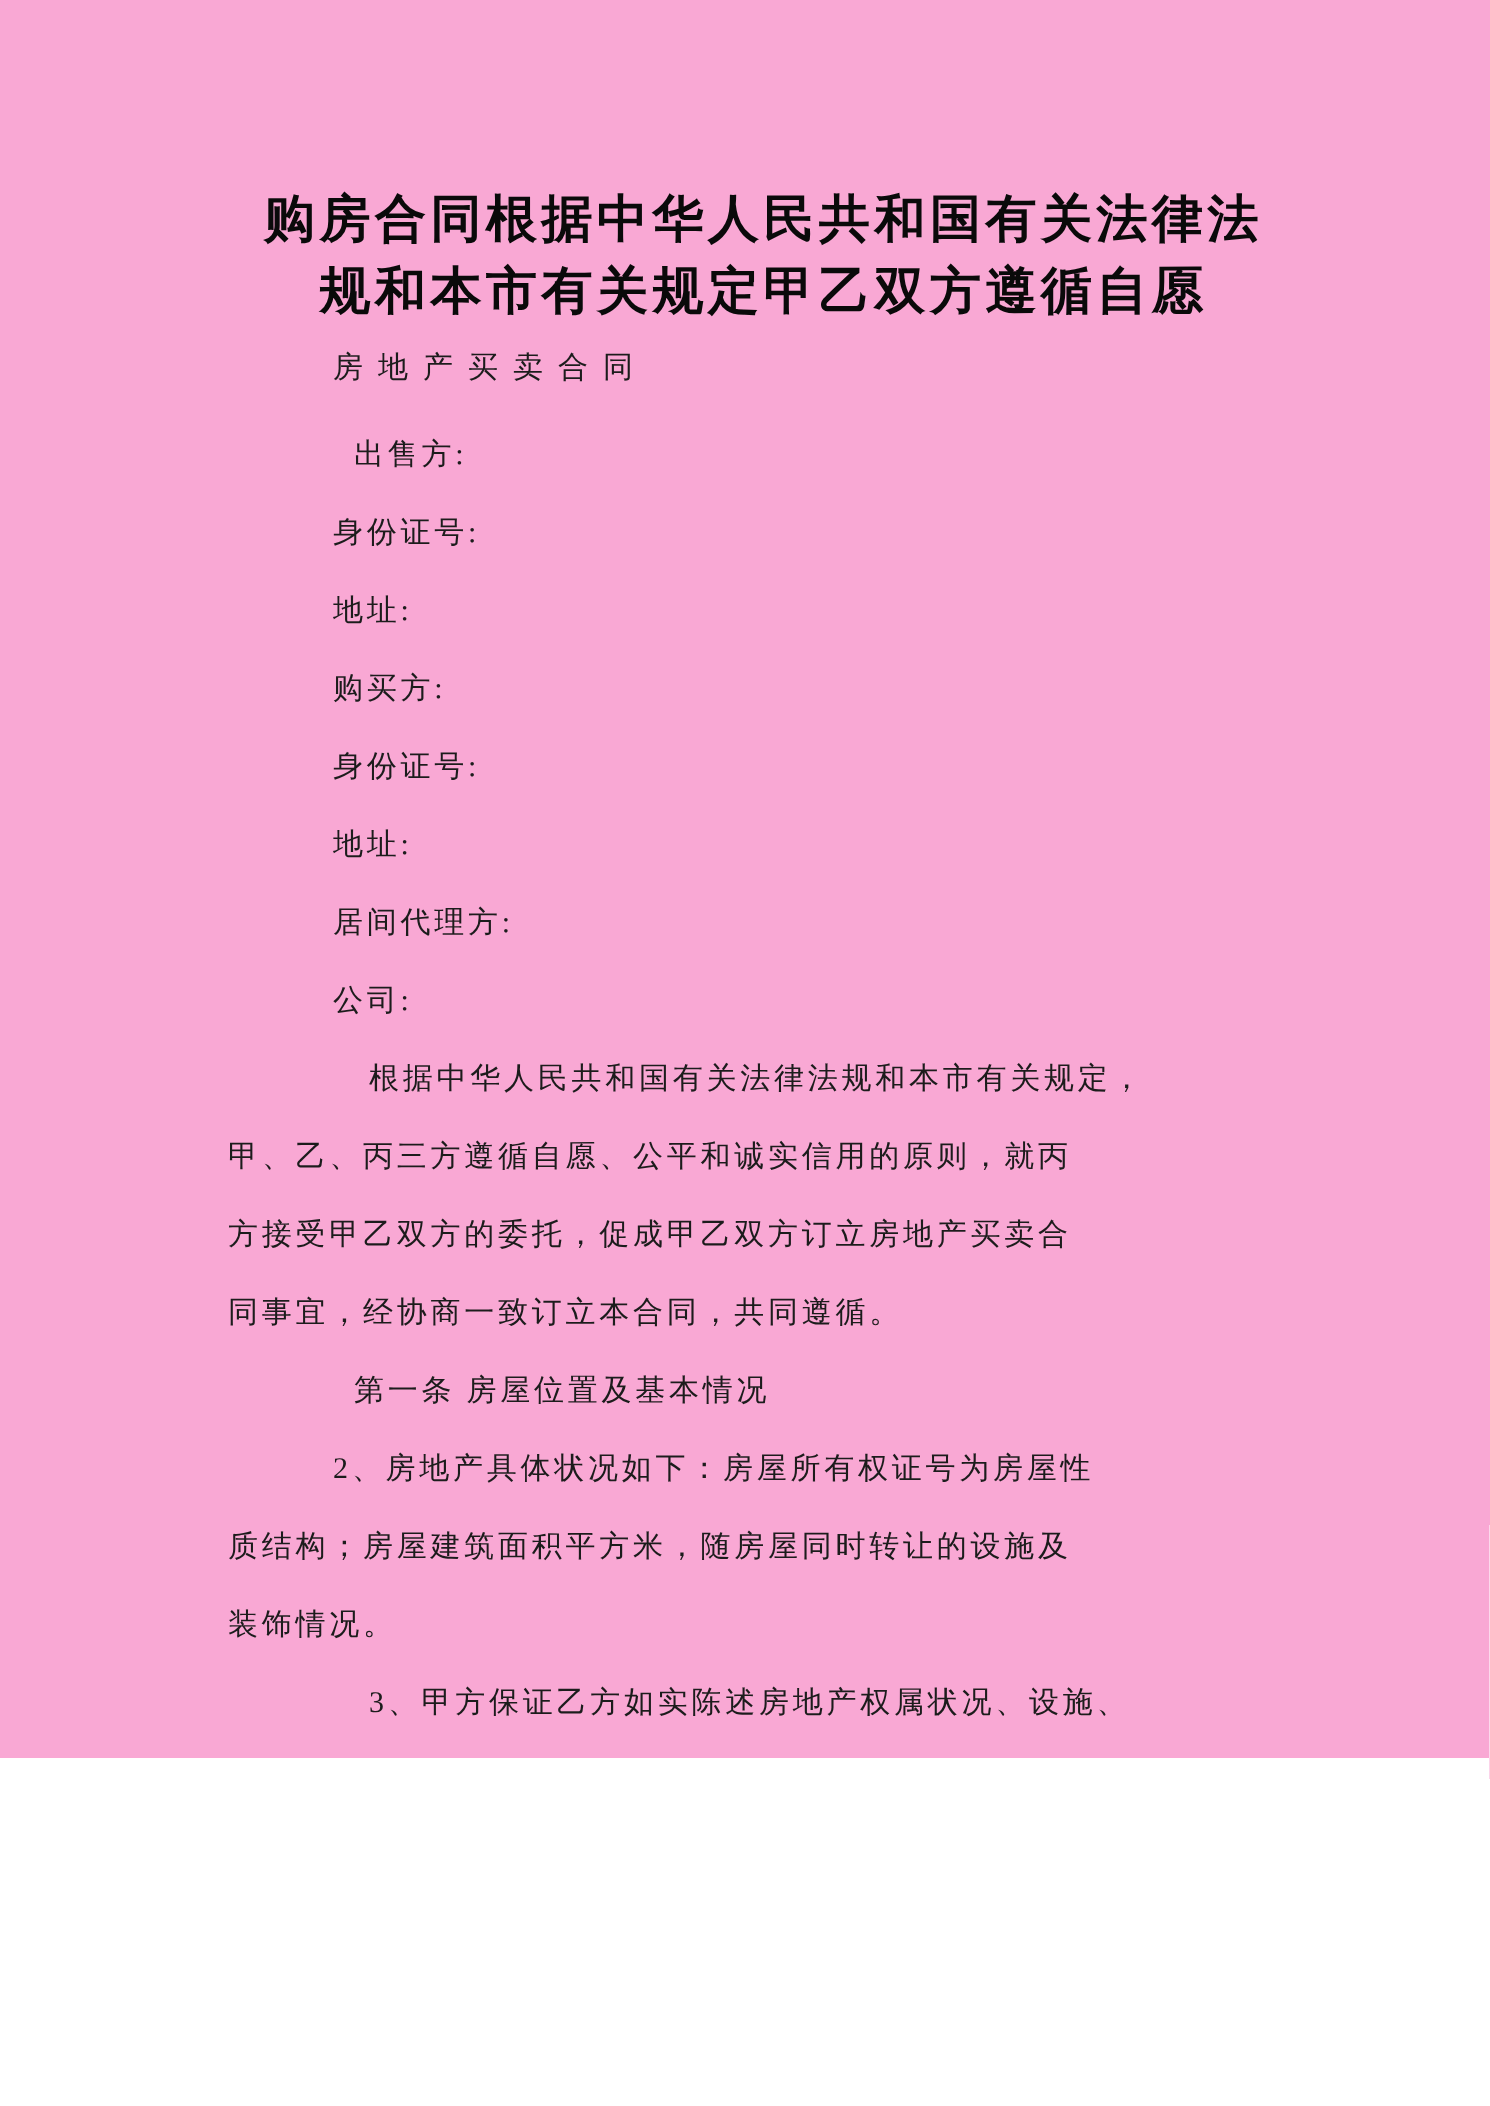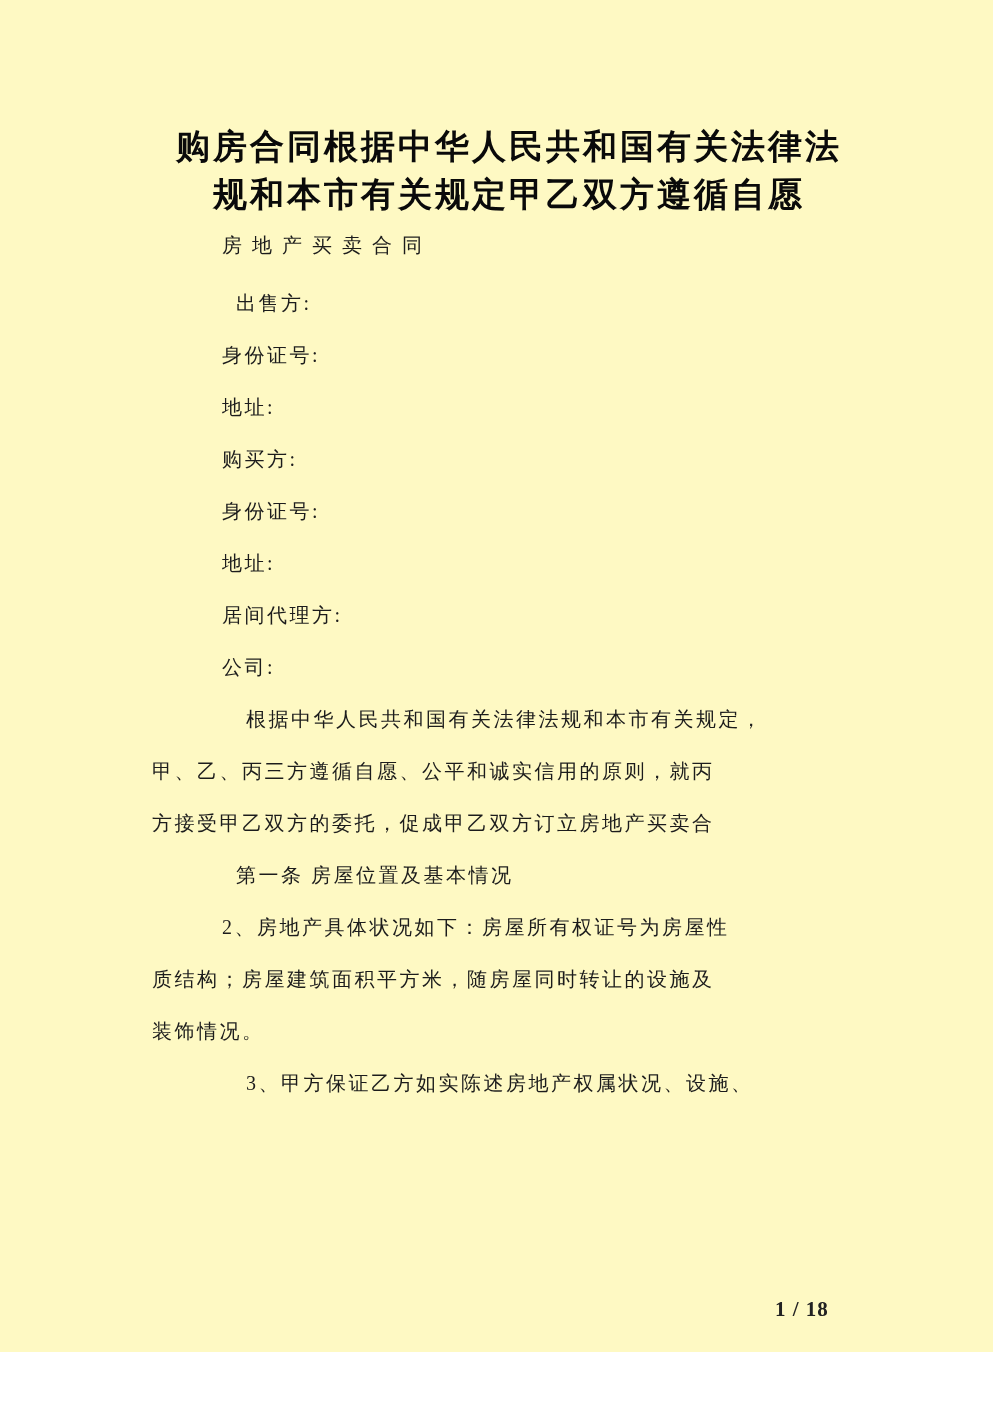--- a/index.html
+++ b/index.html
@@ -3,22 +3,22 @@
 <meta charset="utf-8">
 <style>
   html, body {
     margin: 0;
     padding: 0;
     background: #ffffff;
   }
   .page {
     position: relative;
     width: 993px;
-    height: 1352px;
-    background: #fef9c3;
+    height: 1172px;
+    background: #f9a8d4;
     overflow: hidden;
     font-family: "Liberation Serif", "DejaVu Serif", serif;
     color: #111111;
   }
   .title-block {
     margin: 123px 127px 0 152px; 
     text-align: center;
     font-size: 34px;
     line-height: 48px;
     font-weight: bold;
@@ -69,20 +69,21 @@
     <div class="line ind-a">地址:</div>
     <div class="line ind-a">购买方:</div>
     <div class="line ind-a">身份证号:</div>
     <div class="line ind-a">地址:</div>
     <div class="line ind-a">居间代理方:</div>
     <div class="line ind-a">公司:</div>
 
     <div class="line ind-c">根据中华人民共和国有关法律法规和本市有关规定，</div>
     <div class="line">甲、乙、丙三方遵循自愿、公平和诚实信用的原则，就丙</div>
     <div class="line">方接受甲乙双方的委托，促成甲乙双方订立房地产买卖合</div>
+    <div class="line">同事宜，经协商一致订立本合同，共同遵循。</div>
 
     <div class="line ind-b">第一条 房屋位置及基本情况</div>
 
 
     <div class="line ind-a">2、房地产具体状况如下：房屋所有权证号为房屋性</div>
     <div class="line">质结构；房屋建筑面积平方米，随房屋同时转让的设施及</div>
     <div class="line">装饰情况。</div>
 
     <div class="line ind-c">3、甲方保证乙方如实陈述房地产权属状况、设施、</div>
   </div>

